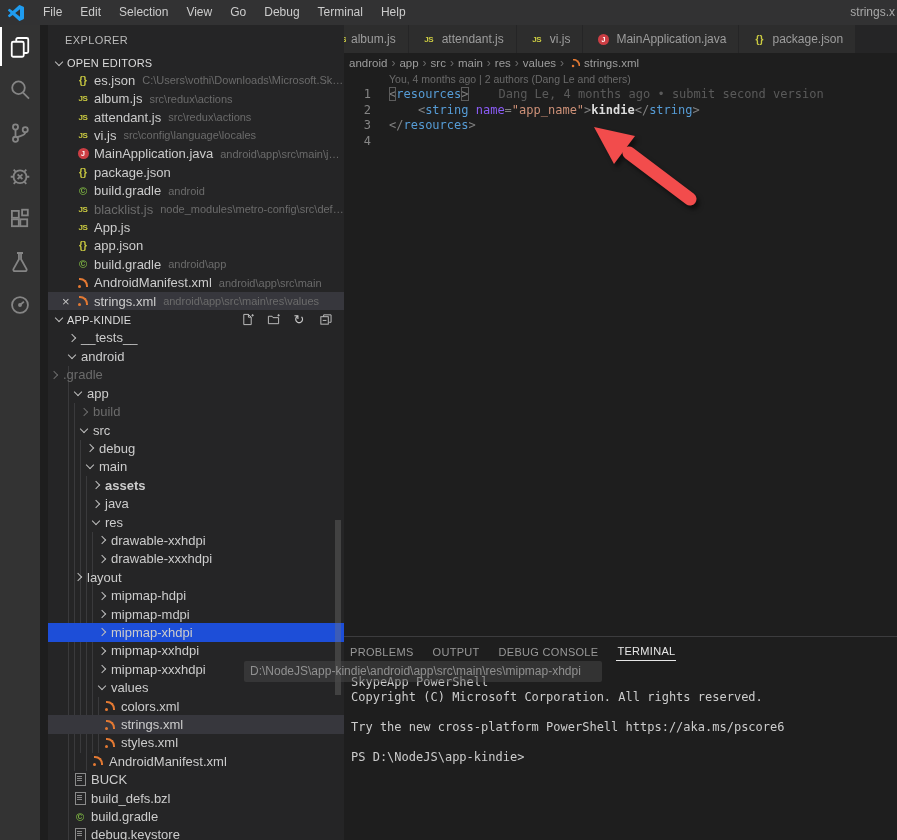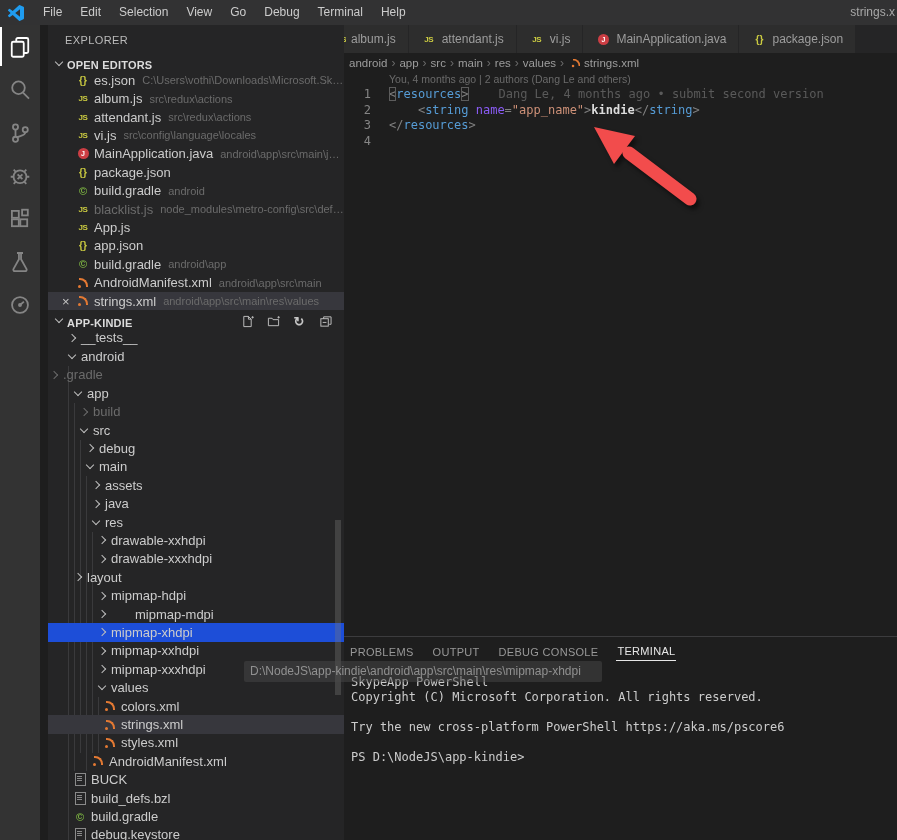--- a/index.html
+++ b/index.html
@@ -15,21 +15,21 @@
   
   #activitybar{position:absolute;left:0;top:25px;width:40px;height:815px;background:#333333;z-index:2}
   .ab-item{width:40px;height:43px;display:flex;align-items:center;justify-content:center;position:relative}
   .ab-item svg{stroke:#858585;fill:none;stroke-width:1.2}
   .ab-item.active svg{stroke:#ffffff}
   .ab-item.active::before{content:"";position:absolute;left:0;top:2px;bottom:2px;width:2px;background:#fff}
 
   
   #sidebar{position:absolute;left:48px;top:25px;width:296px;height:815px;background:#252526;z-index:1;overflow:hidden}
   #sb-title{height:30px;display:flex;align-items:center;padding-left:17px;font-size:11px;color:#bbbbbb;letter-spacing:.4px}
-  .sec{display:flex;align-items:flex-end;font-size:11px;font-weight:700;color:#dcdcdc;padding-left:3px;letter-spacing:.2px}
+  .sec{display:flex;align-items:center;font-size:11px;font-weight:400;color:#dcdcdc;padding-left:3px;letter-spacing:.2px}
   #oe-hdr{height:16px}
   #proj-hdr{height:18.5px}
   #proj-hdr .acts{margin-left:auto;display:flex;align-items:center;gap:12px;padding-right:12px}
   .row{display:flex;align-items:center;height:18.42px;font-size:13px;color:#cccccc;white-space:nowrap;overflow:hidden}
   .oe-row{padding-left:14px}
   .oe-row .x{width:13px;min-width:13px;color:#c5c5c5;font-size:13px;visibility:hidden;line-height:1}
   .oe-row .x::before{content:"\00d7"}
   .oe-row.active{background:#37373d}
   .oe-row.active .x{visibility:visible}
   .lbl{margin-left:3px}
@@ -331,21 +331,21 @@
       <div class="row tree-row" style="padding-left: 36px;">
         <span class="tw right"></span>
 
         <span class="lbl">debug</span>
       </div>
       <div class="row tree-row" style="padding-left: 36px;">
         <span class="tw down"></span>
 
         <span class="lbl">main</span>
       </div>
-      <div class="row tree-row" style="padding-left: 42px;">
+      <div class="row tree-row" style="padding-left: 42px; font-weight: bold;">
         <span class="tw right"></span>
 
         <span class="lbl">assets</span>
       </div>
       <div class="row tree-row" style="padding-left: 42px;">
         <span class="tw right"></span>
 
         <span class="lbl">java</span>
       </div>
       <div class="row tree-row" style="padding-left: 42px;">
@@ -366,21 +366,21 @@
       <div class="row tree-row" style="padding-left: 24px;">
         <span class="tw right"></span>
 
         <span class="lbl">layout</span>
       </div>
       <div class="row tree-row" style="padding-left: 48px;">
         <span class="tw right"></span>
 
         <span class="lbl">mipmap-hdpi</span>
       </div>
-      <div class="row tree-row" style="padding-left: 48px; gap: 24px;">
+      <div class="row tree-row" style="padding-left: 48px;">
         <span class="tw right"></span>
 
         <span class="lbl">mipmap-mdpi</span>
       </div>
       <div class="row tree-row hover" style="padding-left: 48px;">
         <span class="tw right"></span>
 
         <span class="lbl">mipmap-xhdpi</span>
       </div>
       <div class="row tree-row" style="padding-left: 48px;">

